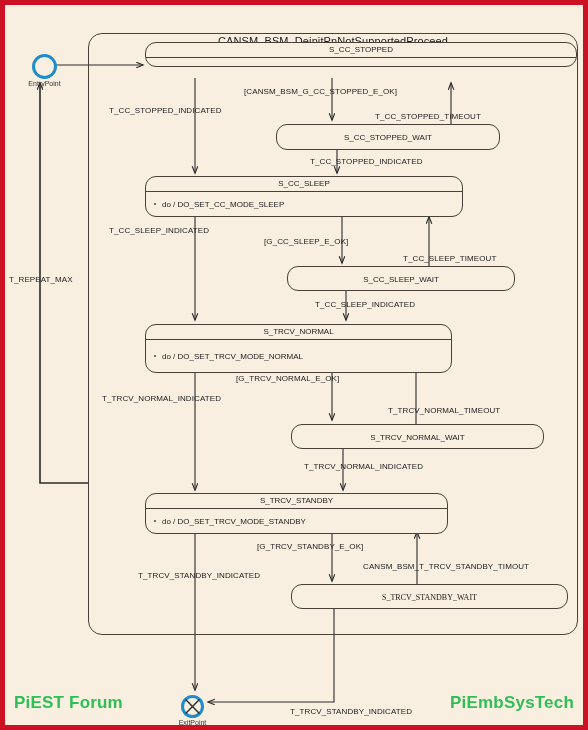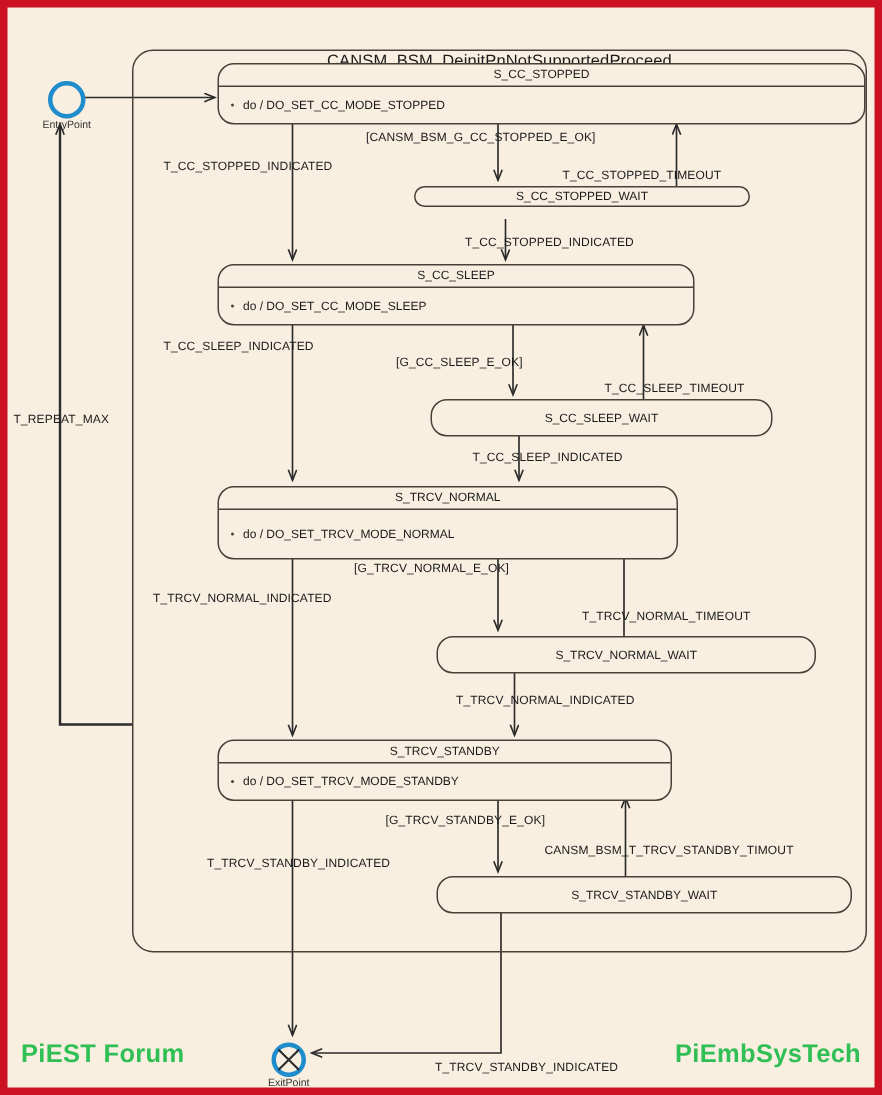--- a/index.html
+++ b/index.html
@@ -132,29 +132,25 @@
 
       <path d="M329,601 L329,697 L203,697" marker-end="url(#ah)"></path>
 
     </g>
   </svg>
 
 
   <div class="region" style="left:83px;top:28px;width:490px;height:602px;"></div>
   <div class="lbl inner-title" style="left:83px;width:490px;top:30px;text-align:center;">CANSM_BSM_DeinitPnNotSupportedProceed</div>
 
-  <div class="state-box" style="left:140px;top:37px;width:432px;height:41px;">
+  <div class="state-box" style="left:140px;top:37px;width:432px;height:25px;">
     <div class="hdr">S_CC_STOPPED</div>
-    <div class="body">
-      <span class="bullet"></span>
-      <span class="act">do / DO_SET_CC_MODE_STOPPED</span>
-    </div>
-  </div>
-
-  <div class="state-box simple" style="left:271px;top:119px;width:224px;height:14px;">
+  </div>
+
+  <div class="state-box simple" style="left:271px;top:119px;width:224px;height:26px;">
     <div class="simple-label">S_CC_STOPPED_WAIT</div>
   </div>
 
   <div class="state-box" style="left:140px;top:171px;width:318px;height:41px;">
     <div class="hdr">S_CC_SLEEP</div>
     <div class="body">
       <span class="bullet"></span>
       <span class="act">do / DO_SET_CC_MODE_SLEEP</span>
     </div>
   </div>
@@ -176,21 +172,21 @@
   </div>
 
   <div class="state-box" style="left:140px;top:488px;width:303px;height:41px;">
     <div class="hdr">S_TRCV_STANDBY</div>
     <div class="body">
       <span class="bullet"></span>
       <span class="act">do / DO_SET_TRCV_MODE_STANDBY</span>
     </div>
   </div>
 
-  <div class="state-box simple" style="left:286px;top:579px;width:277px;height:25px;">
+  <div class="state-box simple" style="left:286px;top:579px;width:277px;height:25px;font-family:Liberation Serif, serif;">
     <div class="simple-label">S_TRCV_STANDBY_WAIT</div>
   </div>
 
   <div class="endpoint" style="left:27px;top:49px;width:25px;height:25px;">
     <div class="ring"></div>
     <div class="ep-name">EntryPoint</div>
   </div>
 
   <div class="endpoint" style="left:176px;top:690px;width:23px;height:23px;">
     <div class="ring"></div>

